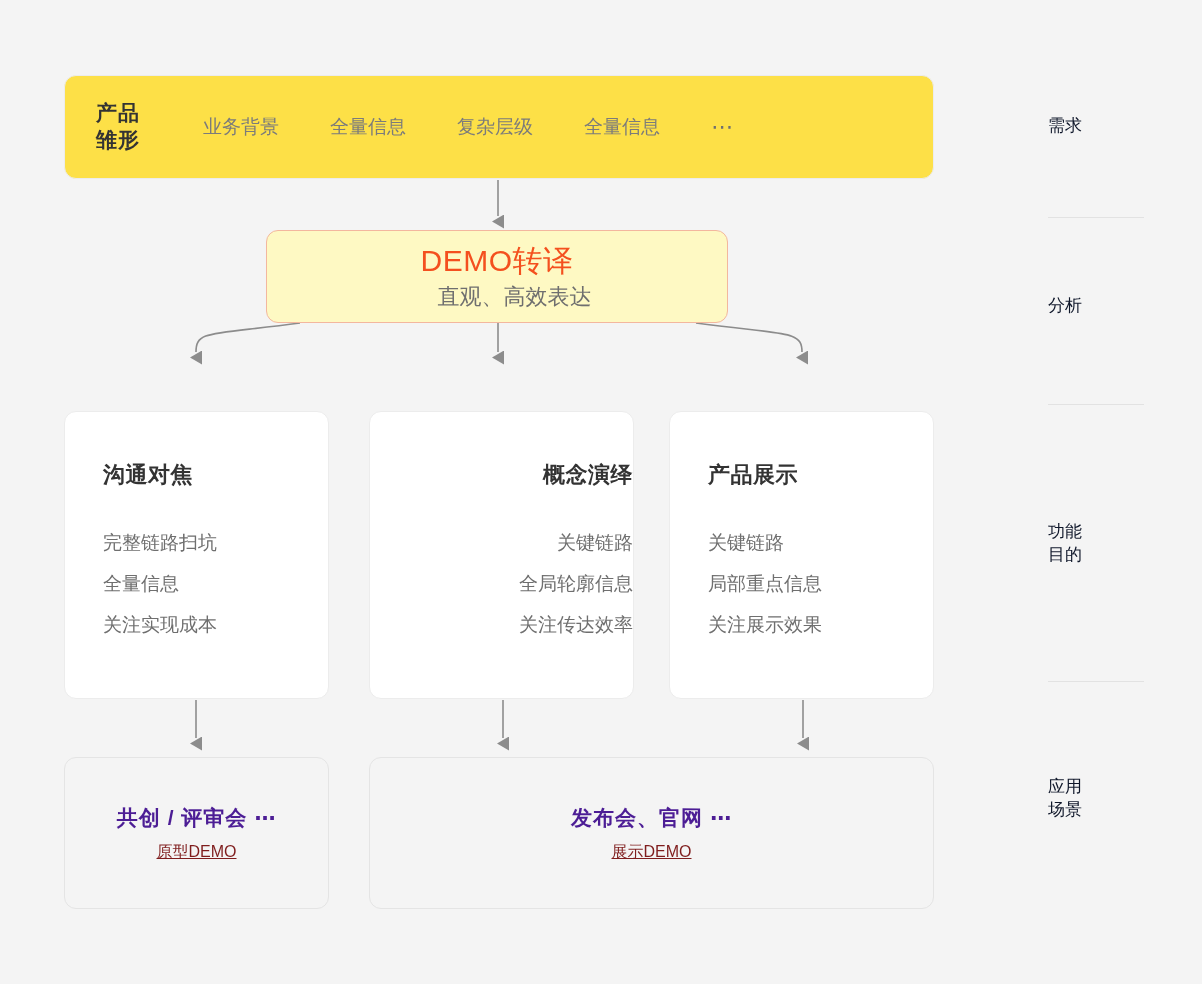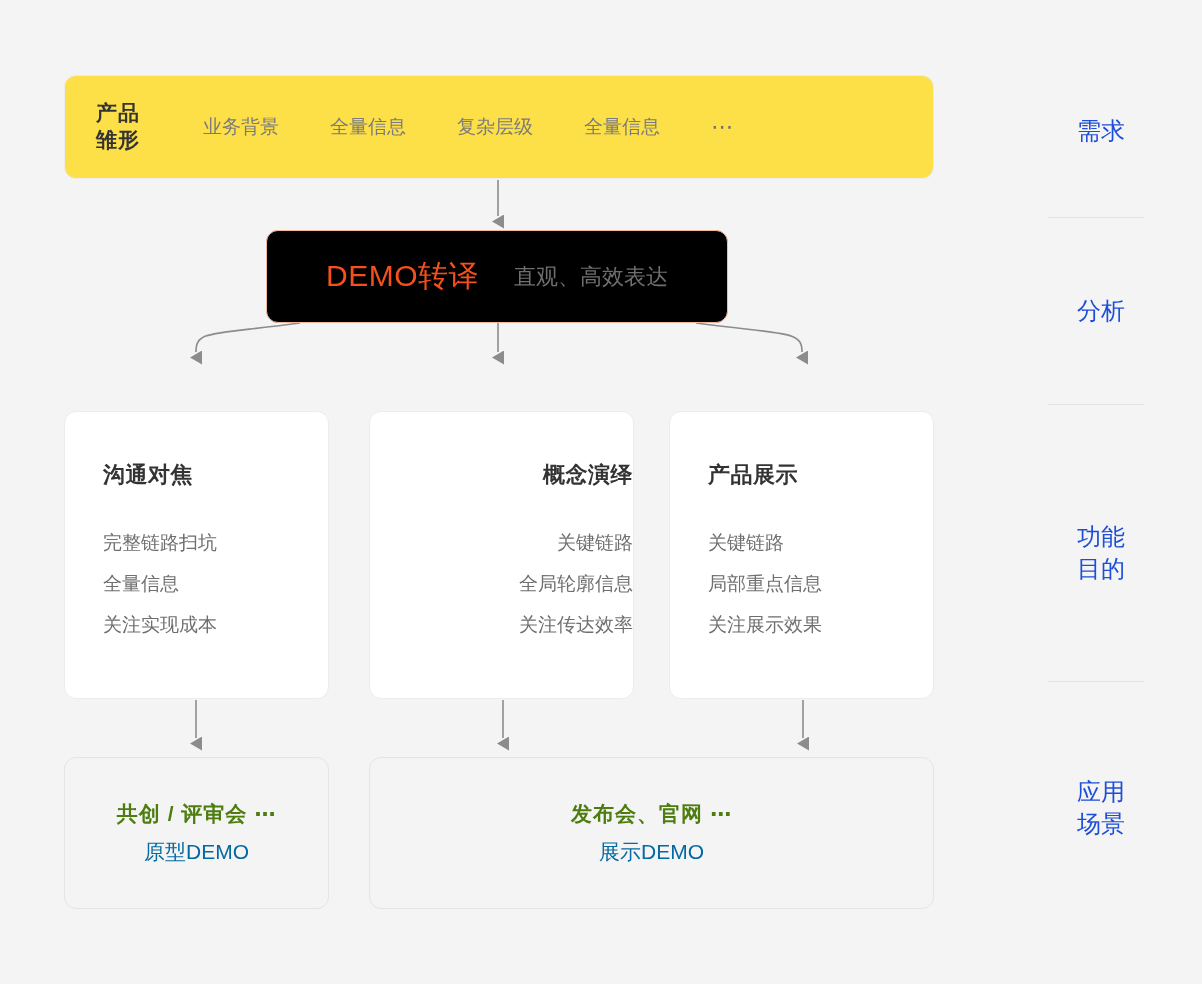--- a/index.html
+++ b/index.html
@@ -71,27 +71,28 @@
     margin-right: 0;
   }
 
   
   .translate-bar {
     position: absolute;
     left: 266px;
     top: 230px;
     width: 462px;
     height: 93px;
-    background: #000000;
+    background: #fef9c3;
     border: 1px solid #f3b79e;
     border-radius: 12px;
     box-sizing: border-box;
     display: flex;
     align-items: center;
     justify-content: center;
+    flex-direction: column;
   }
   .translate-main {
     font-size: 30px;
     color: #f4501e;
     letter-spacing: 0.5px;
   }
   .translate-sub {
     font-size: 22px;
     color: #6f6f6f;
     margin-left: 35px;
@@ -138,45 +139,45 @@
     display: flex;
     flex-direction: column;
     align-items: center;
     justify-content: center;
   }
   .scenario.s1 { left: 64px; width: 265px; }
   .scenario.s2 { left: 369px; width: 565px; }
   .scenario-main {
     font-size: 21px;
     font-weight: bold;
-    color: #4d7c0f;
+    color: #4c1d95;
     letter-spacing: 1px;
     margin-bottom: 10px;
     white-space: nowrap;
   }
   .scenario-sub {
-    font-size: 21px;
-    color: #0369a1;
+    font-size: 16px;
+    color: #7f1d1d;
     white-space: nowrap;
+    text-decoration: underline;
   }
 
   
   .rail {
     position: absolute;
     left: 1048px;
     top: 75px;
     width: 106px;
     height: 834px;
   }
   .rail-label {
     position: absolute;
     width: 106px;
-    text-align: center;
-    font-size: 24px;
-    color: #1d4ed8;
+    font-size: 17px;
+    color: #0f172a;
     line-height: 1.33;
   }
   .rail-divider {
     position: absolute;
     left: 0;
     width: 96px;
     height: 1px;
     background: #e2e2e2;
   }
 </style>

